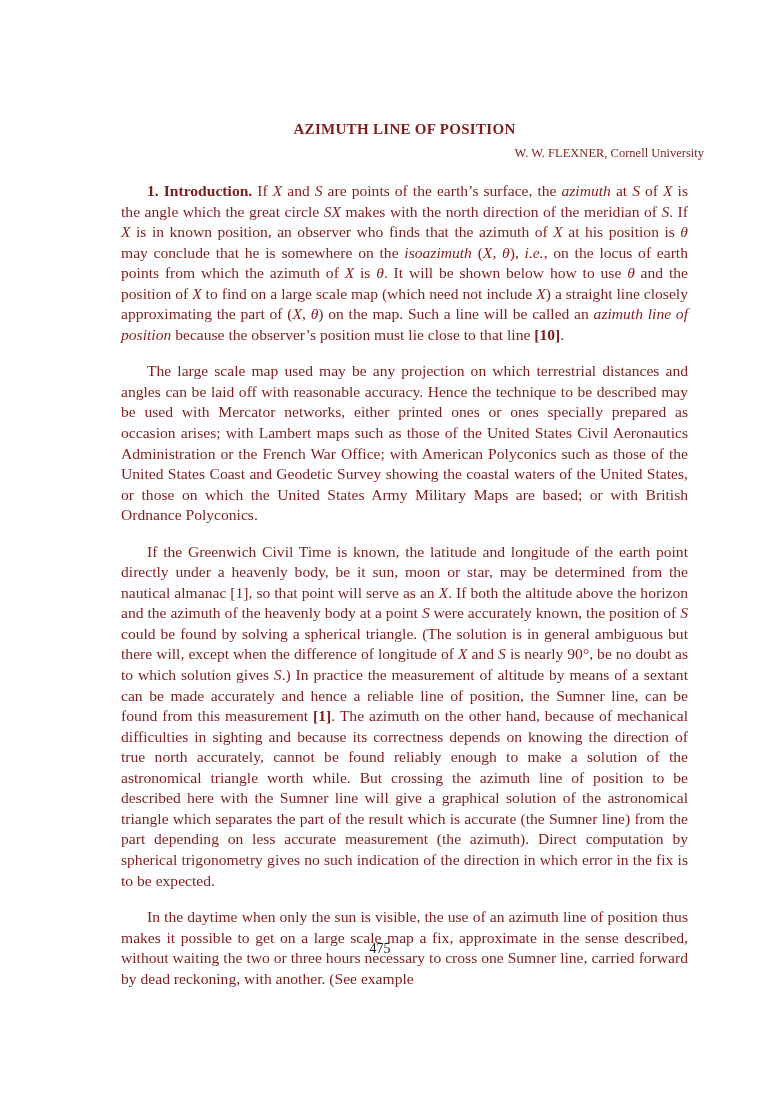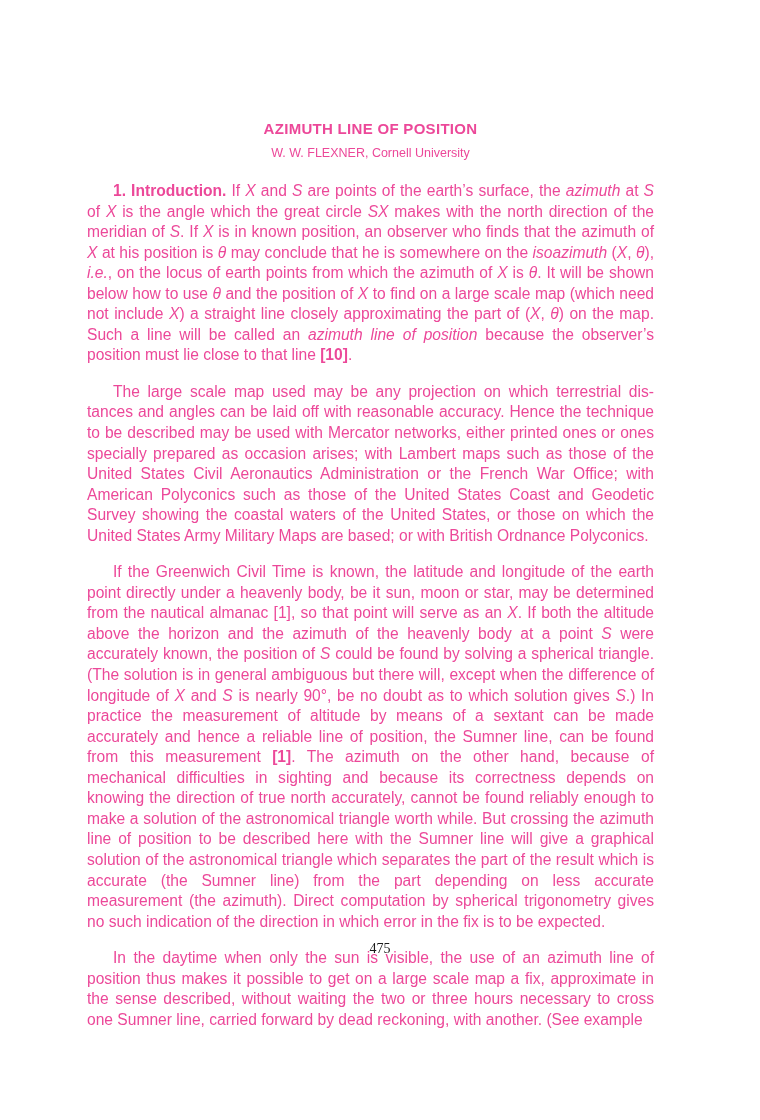--- a/index.html
+++ b/index.html
@@ -1,27 +1,27 @@
 <!DOCTYPE html>
 <html><head>
 <meta charset="utf-8">
 <style>
   html, body { margin: 0; padding: 0; background: #ffffff; }
   body { width: 760px; height: 1120px; position: relative; overflow: hidden; }
   .page {
-    position: absolute; left: 71px; top: 117px; width: 599px;
-    font-family: Liberation Sans, sans-serif;
-    color: #ec4899; font-size: 15.6px; line-height: 20.55px;
+    position: absolute; left: 105px; top: 117px; width: 599px;
+    font-family: Liberation Serif, serif;
+    color: #7f1d1d; font-size: 15.6px; line-height: 20.55px;
   }
   .title {
     text-align: center; font-weight: bold; font-size: 15px;
     letter-spacing: 0.3px; margin: 0; height: 24px; line-height: 24px;
   }
   .author {
-    text-align: center; font-size: 12.5px; margin: 0; height: 24px; line-height: 24px;
+    text-align: right; font-size: 12.5px; margin: 0; height: 24px; line-height: 24px;
   }
   p.para { margin: 16px; text-align: justify; text-indent: 26px; hyphens: manual; }
   p.para.first { text-indent: 26px; }
   .sec { font-weight: bold; }
   .pagenum {
     position: absolute; left: 0; width: 760px; top: 941px; text-align: center;
     font-family: "Liberation Serif", "DejaVu Serif", serif; font-size: 14px; color: #1a1a1a;
   }
 </style>
 </head>

